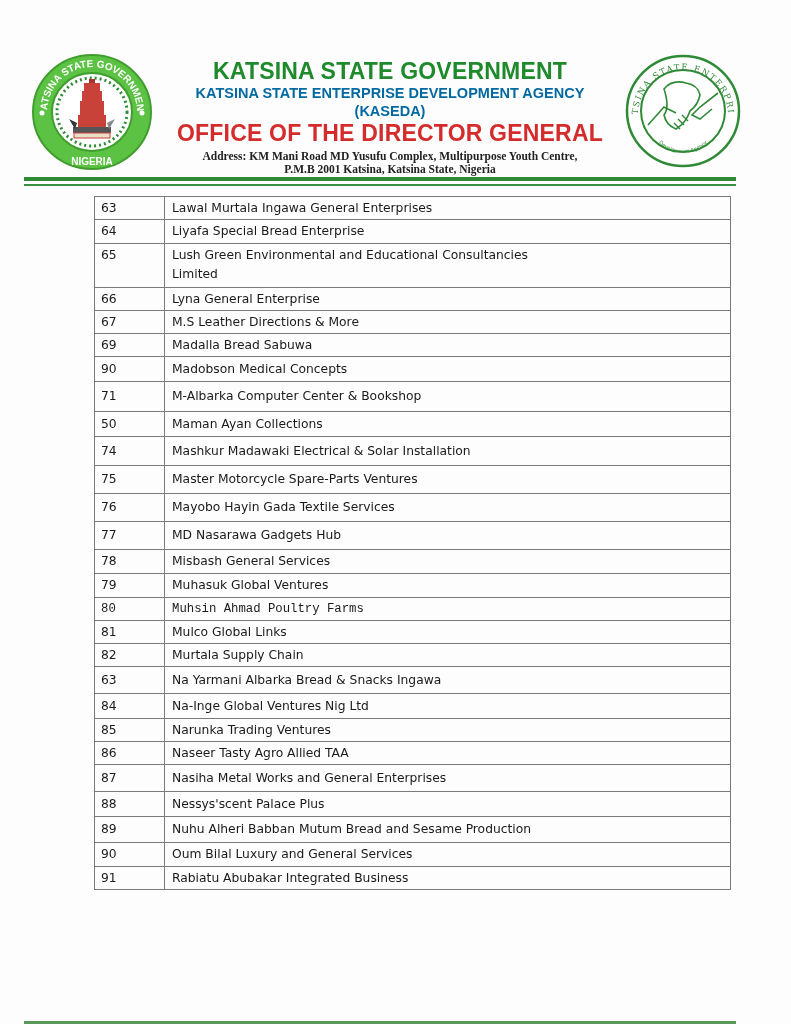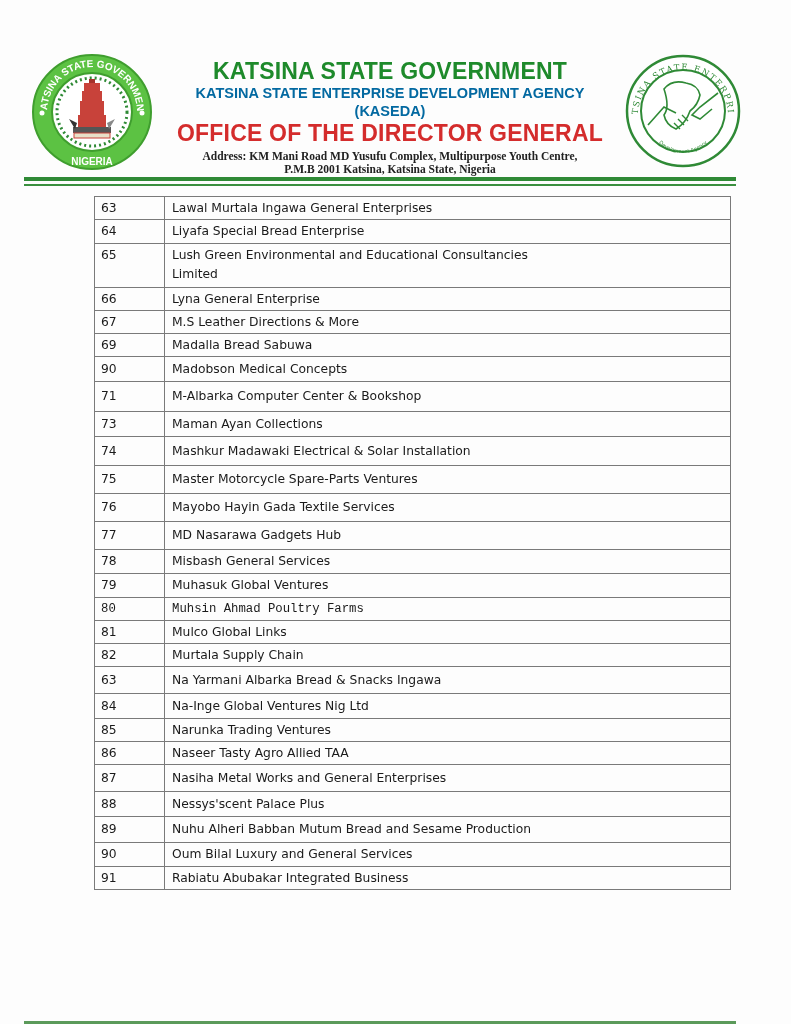--- a/index.html
+++ b/index.html
@@ -135,21 +135,21 @@
       </tr>
       <tr style="height: 25px;">
         <td class="num">90</td>
         <td class="name">Madobson Medical Concepts</td>
       </tr>
       <tr style="height: 30px;">
         <td class="num">71</td>
         <td class="name">M-Albarka Computer Center &amp; Bookshop</td>
       </tr>
       <tr style="height: 25px;">
-        <td class="num">73</td>
+        <td class="num">50</td>
         <td class="name">Maman Ayan Collections</td>
       </tr>
       <tr style="height: 29px;">
         <td class="num">74</td>
         <td class="name">Mashkur Madawaki Electrical &amp; Solar Installation</td>
       </tr>
       <tr style="height: 28px;">
         <td class="num">75</td>
         <td class="name">Master Motorcycle Spare-Parts Ventures</td>
       </tr>

